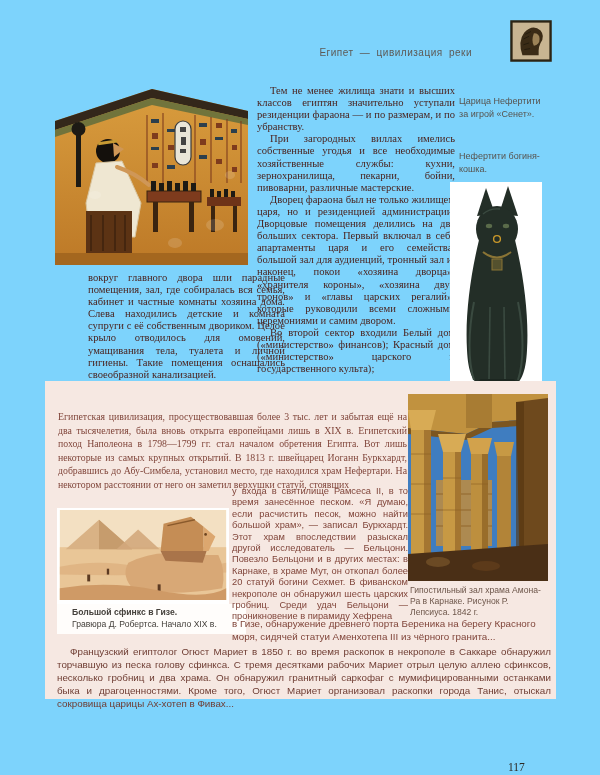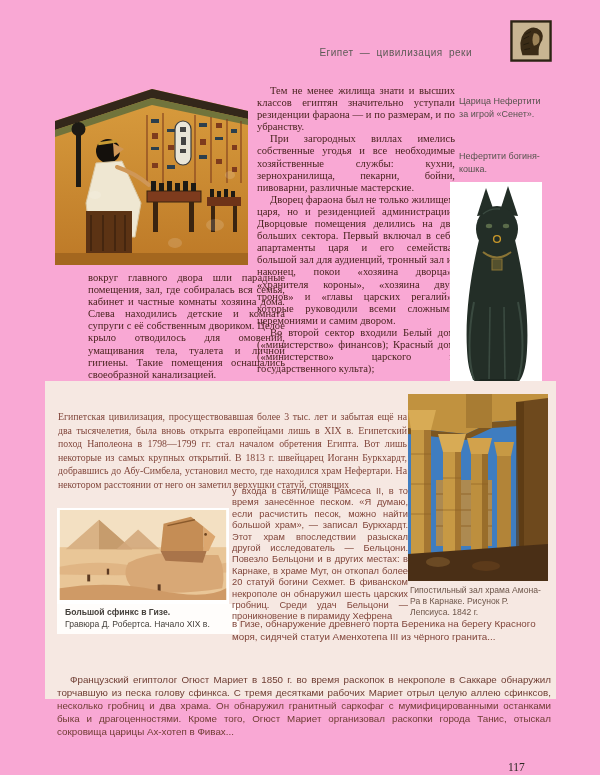--- a/index.html
+++ b/index.html
@@ -1,16 +1,16 @@
 <!DOCTYPE html>
 <html><head>
 <meta charset="utf-8">
 <style>
   html,body{margin:0;padding:0;background:#888;}
-  #page{position:relative;width:600px;height:775px;background:#f9a8d4;margin:0 auto;
+  #page{position:relative;width:600px;height:775px;background:#7dd3fc;margin:0 auto;
         font-family:"Liberation Serif",serif;overflow:hidden;}
   
   .hdr-title{position:absolute;left:290px;top:47px;width:182px;text-align:right;
     font-family:"Liberation Sans",sans-serif;font-size:10px;color:#5d5a56;
     letter-spacing:.5px;word-spacing:3px;}
   .hdr-icon{position:absolute;left:510px;top:20px;width:42px;height:42px;}
   
   .fig-senet{position:absolute;left:55px;top:85px;width:193px;height:180px;}
   
   .col-left{position:absolute;left:55px;top:272px;width:197px;
@@ -28,30 +28,30 @@
     font-size:12px;font-weight:700;color:#201c18;letter-spacing:1.8px;word-spacing:6px;}
   .sec-intro{position:absolute;left:58px;top:410px;width:349px;
     font-family:Liberation Serif, serif;font-size:9.8px;line-height:13.6px;
     text-align:justify;color:#80453a;}
   .fig-temple{position:absolute;left:408px;top:394px;width:140px;height:187px;}
   .cap-temple{position:absolute;left:410px;top:585px;width:138px;
     font-family:"Liberation Sans",sans-serif;font-size:8.6px;line-height:11px;color:#6d564a;}
   .fig-sphinx{position:absolute;left:57px;top:508px;width:172px;height:96px;background:#fff;
     padding:2px 2px 0 2px;box-sizing:border-box;}
   .cap-sphinx{position:absolute;left:57px;top:604px;width:172px;background:#fffdfb;
-    padding:3px 2px 4px 8px;font-family:"Liberation Sans",sans-serif;font-size:8.6px;
+    padding:3px 2px 4px 15px;font-family:"Liberation Sans",sans-serif;font-size:8.6px;
     line-height:11.5px;color:#45413c;}
   .cap-sphinx .l1{font-weight:600;}
   .sec-wrap{position:absolute;left:232px;top:486px;width:176px;
     font-family:Liberation Sans, sans-serif;font-size:9.3px;line-height:11.4px;
     text-align:justify;color:#80453a;}
   .sec-below{position:absolute;left:232px;top:617px;width:322px;
     font-family:"Liberation Sans",sans-serif;font-size:9.8px;line-height:13px;
     color:#80453a;}
-  .sec-final{position:absolute;left:57px;top:673px;width:494px;
+  .sec-final{position:absolute;left:57px;top:645px;width:494px;
     font-family:"Liberation Sans",sans-serif;font-size:9.8px;line-height:13px;
     text-align:justify;text-indent:13px;color:#6e3c32;}
   .pageno{position:absolute;left:508px;top:761px;font-size:11.5px;color:#2b2722;}
 </style>
 </head>
 <body>
 
 <div id="page">
 
   <div class="hdr-title">Египет — цивилизация реки</div>

